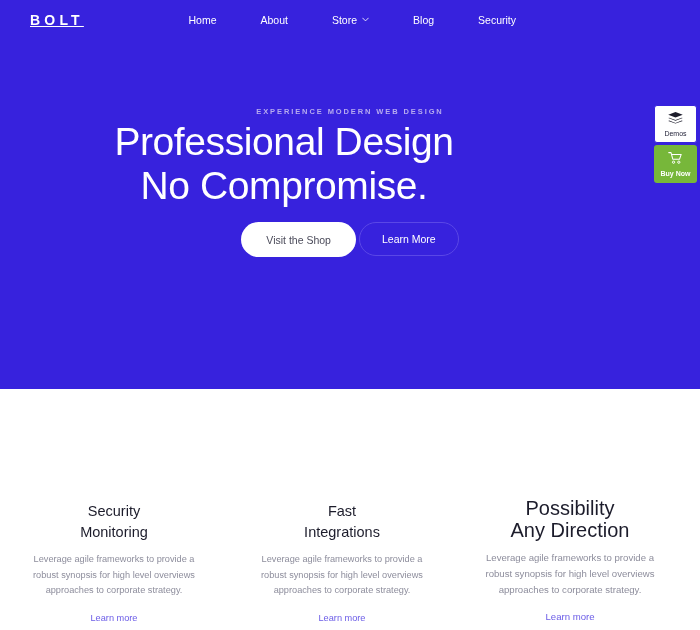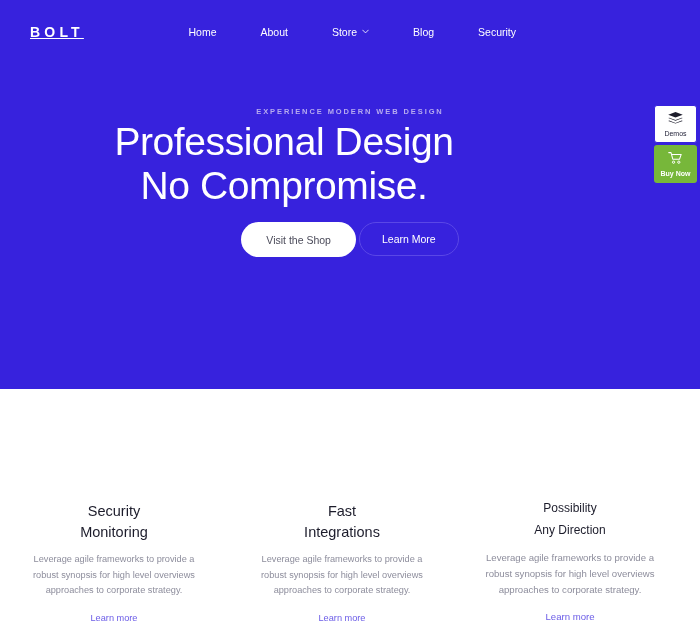--- a/index.html
+++ b/index.html
@@ -27,21 +27,21 @@
   .hero {
     position: relative;
     width: 700px;
     height: 389px;
     background: #3722dd;
   }
 
   
   .navbar {
     position: absolute;
-    top: 12px;
+    top: 0;
     left: 0;
     width: 560px;
     height: 42px;
     display: flex;
     align-items: center;
   }
 
   .logo {
     position: absolute;
     left: 30px;
@@ -252,21 +252,21 @@
     display: inline-block;
     margin-top: 12px;
     color: #6b5ce7;
     font-size: 9.2px;
     line-height: 14px;
     text-decoration: none;
   }
 
   
   .card-3 { margin-top: -4px; }
-  .card-3 .card-title { font-size: 12px; line-height: 22px; }
+  .card-3 .card-title { font-size: 20px; line-height: 22px; }
   .card-3 .card-body { font-size: 9.6px; line-height: 16px; }
   .card-3 .card-link { font-size: 9.6px; }
 </style>
 </head>
 <body>
 
 <div class="page">
 
   <section class="hero">
 

